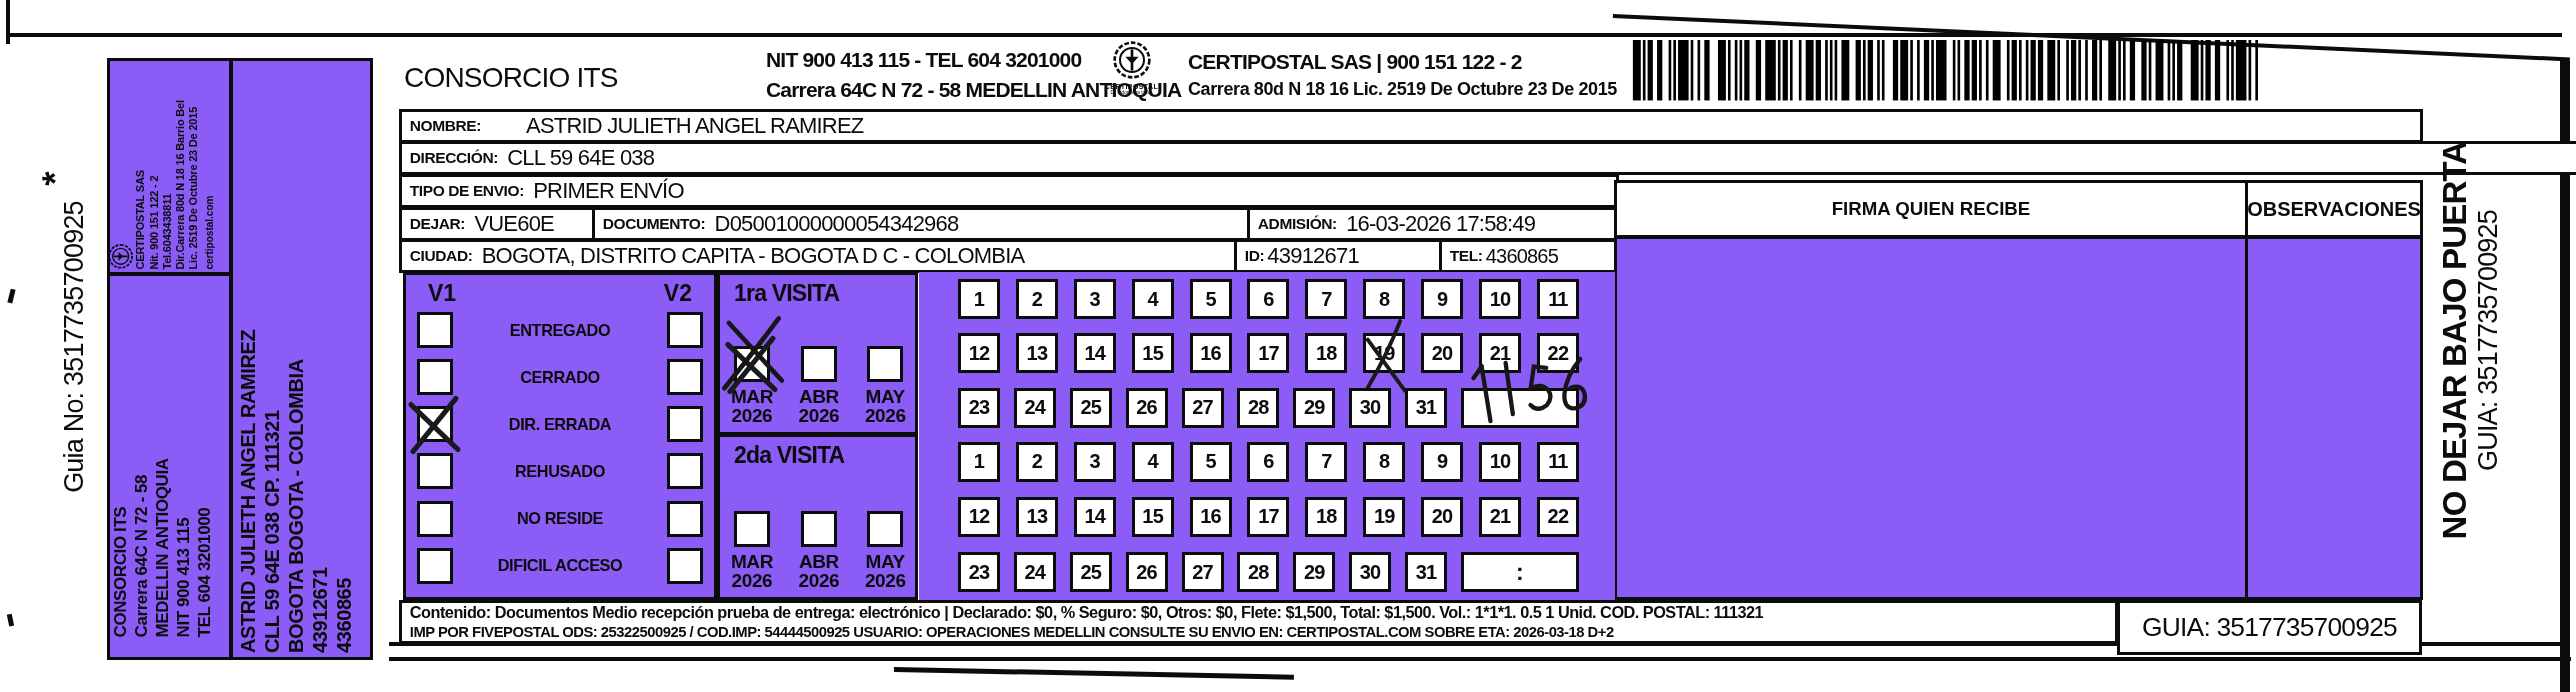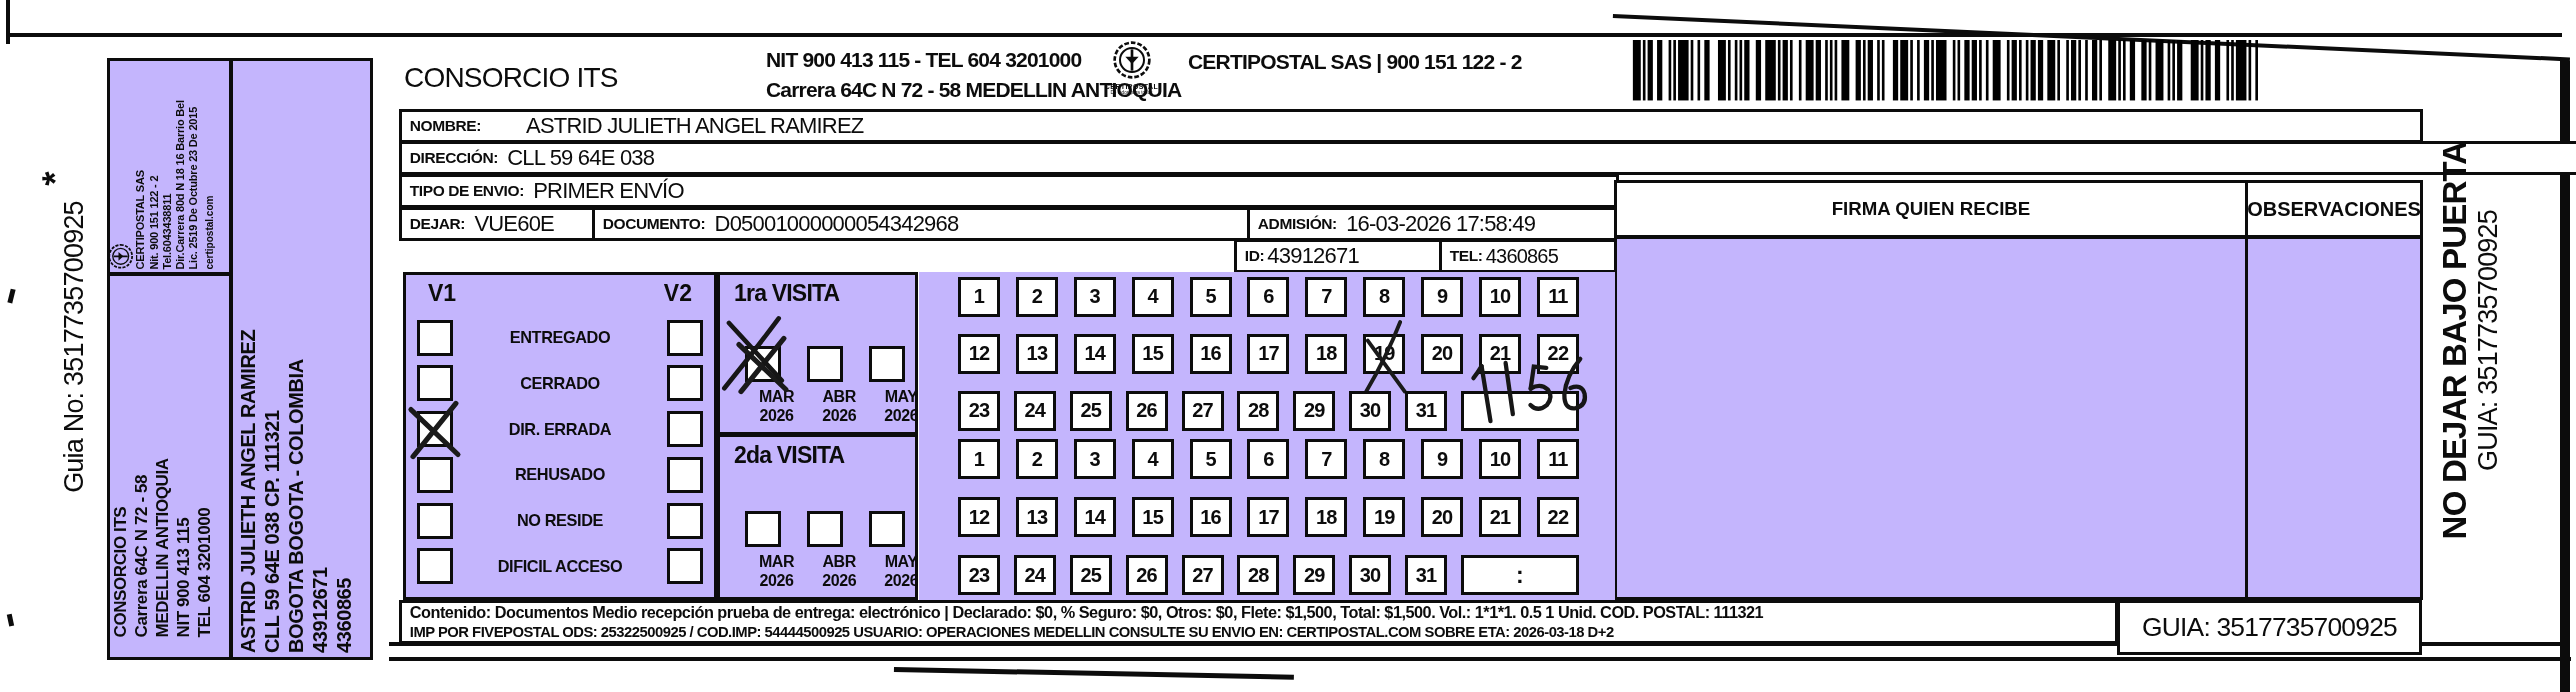--- a/index.html
+++ b/index.html
@@ -6,36 +6,36 @@
   #page{position:relative;width:2576px;height:693px;background:#ffffff;overflow:hidden;
         font-family:"Liberation Sans", sans-serif;color:#0c0c0c;}
   .abs{position:absolute;}
   .rot{position:absolute;transform:rotate(-90deg);transform-origin:center;}
   .line{position:absolute;background:#0c0c0c;}
   .cell{position:absolute;border:3.9px solid #0c0c0c;background:#fff;display:flex;align-items:center;
         padding:0 7.8px;gap:9.3px;box-sizing:border-box;white-space:nowrap;}
   .lab{font-weight:bold;font-size:15.5px;letter-spacing:-0.4px;}
   .val{font-size:22px;letter-spacing:-0.8px;}
   .hdr{justify-content:center;font-weight:bold;}
-  .boxpane{position:absolute;border:3.9px solid #0c0c0c;background:#c4b5fd;box-sizing:border-box;gap:8px;}
+  .boxpane{position:absolute;border:3.9px solid #0c0c0c;background:#8b5cf6;box-sizing:border-box;}
   
   #status-panel{display:flex;flex-direction:column;padding:4.7px 11px 7.8px 11px;}
   .vhead{display:flex;justify-content:space-between;font-weight:bold;font-size:23px;padding:0 11px;}
   #status-rows{flex:1;display:flex;flex-direction:column;justify-content:space-around;}
   .status-row{display:flex;align-items:center;}
   .status-lab{flex:1;text-align:center;font-weight:bold;font-size:16.3px;letter-spacing:-0.4px;}
   .cb{width:36px;height:36px;border:3.9px solid #0c0c0c;box-sizing:border-box;position:relative;flex:0 0 auto;background:#fff;}
   .cb svg{position:absolute;left:-7px;top:-7px;width:47px;height:48px;overflow:visible;}
   .cb path{stroke:#1a1a1a;stroke-width:5px;fill:none;stroke-linecap:round;}
   
   .visita{display:flex;flex-direction:column;padding:3.1px 7.8px 6.2px 9.3px;}
   .vtitle{font-weight:bold;font-size:23px;letter-spacing:-0.8px;margin:1.6px 0 0 4.7px;}
   .months{flex:1;display:flex;justify-content:space-between;align-items:flex-end;padding:0 1.6px;}
   .mcol{display:flex;flex-direction:column;align-items:center;}
-  .mlab,.myear{font-weight:bold;font-size:16px;letter-spacing:-0.4px;line-height:19.4px;margin-left:28px;}
+  .mlab,.myear{font-weight:bold;font-size:19px;letter-spacing:-0.4px;line-height:19.4px;}
   .mcol .cb{margin-bottom:4.7px;}
   
   .daygrid{display:flex;flex-direction:column;justify-content:space-around;padding:0 36px 0 39px;box-sizing:border-box;border:none;}
   .day-row{display:flex;justify-content:space-between;align-items:center;}
   .day-cell{width:42px;height:40px;border:3.9px solid #0c0c0c;box-sizing:border-box;display:flex;align-items:center;
             justify-content:center;font-weight:bold;font-size:20px;letter-spacing:-0.8px;position:relative;background:#fff;}
   .time-cell{width:118px;height:40px;border:3.9px solid #0c0c0c;box-sizing:border-box;display:flex;align-items:center;
              justify-content:center;font-weight:bold;font-size:23px;background:#fff;}
   .xo{position:absolute;left:-6.2px;top:-20px;width:51px;height:78px;overflow:visible;}
   .xo path{stroke:#1a1a1a;stroke-width:5px;fill:none;stroke-linecap:round;}
@@ -133,20 +133,21 @@
         <circle cx="30" cy="30" r="18" fill="none" stroke="#0c0c0c" stroke-width="3"></circle>
         <path d="M20 25 L40 25 L30 36 Z" fill="#0c0c0c"></path>
         <path d="M30 14 L30 46" stroke="#0c0c0c" stroke-width="4"></path>
       </svg>
     </span>
     <div class="logo-caption">CERTIPOSTAL</div>
     <div class="logo-sub">De todos para todos</div>
   </div>
 
   <div class="abs" style="left:1188px;top:50px;font-size:21px;font-weight:bold;letter-spacing:-0.8px;">CERTIPOSTAL SAS | 900 151 122 - 2</div>
+  <div class="abs" style="left:1188px;top:79px;font-size:18px;font-weight:bold;letter-spacing:-0.4px;">Carrera 80d N 18 16  Lic. 2519 De Octubre 23 De 2015</div>
 
   <svg class="abs" id="barcode" style="left:1632px;top:40px;" width="645" height="62" viewBox="0 0 830 80">
       <rect x="0" y="0" width="10.2" height="78" fill="#000"></rect>
       <rect x="12.899999999999999" y="0" width="3.4" height="78" fill="#000"></rect>
       <rect x="19" y="0" width="6.8" height="78" fill="#000"></rect>
       <rect x="31.2" y="0" width="6.8" height="78" fill="#000"></rect>
       <rect x="46.1" y="0" width="3.4" height="78" fill="#000"></rect>
       <rect x="52.2" y="0" width="3.4" height="78" fill="#000"></rect>
       <rect x="58.300000000000004" y="0" width="13.6" height="78" fill="#000"></rect>
       <rect x="74.60000000000001" y="0" width="3.4" height="78" fill="#000"></rect>
@@ -240,20 +241,24 @@
     <span class="val">VUE60E</span>
   </div>
   <div class="cell" style="left:592px;top:207px;width:659px;height:34px;">
     <span class="lab">DOCUMENTO:</span>
     <span class="val">D05001000000054342968</span>
   </div>
   <div class="cell" style="left:1247px;top:207px;width:372px;height:34px;">
     <span class="lab">ADMISIÓN:</span>
     <span class="val">16-03-2026 17:58:49</span>
   </div>
+  <div class="cell" style="left:399px;top:239px;width:838px;height:34px;">
+    <span class="lab">CIUDAD:</span>
+    <span class="val">BOGOTA, DISTRITO CAPITA - BOGOTA D C - COLOMBIA</span>
+  </div>
   <div class="cell" style="left:1234px;top:239px;width:208px;height:34px;gap:3.1px;">
     <span class="lab">ID:</span>
     <span class="val">43912671</span>
   </div>
   <div class="cell" style="left:1439px;top:239px;width:180px;height:34px;gap:3.1px;">
     <span class="lab">TEL:</span>
     <span class="val" style="font-size:20px;">4360865</span>
   </div>
 
   <div class="cell hdr" style="left:1614px;top:180px;width:634px;height:58px;font-size:18.7px;">

